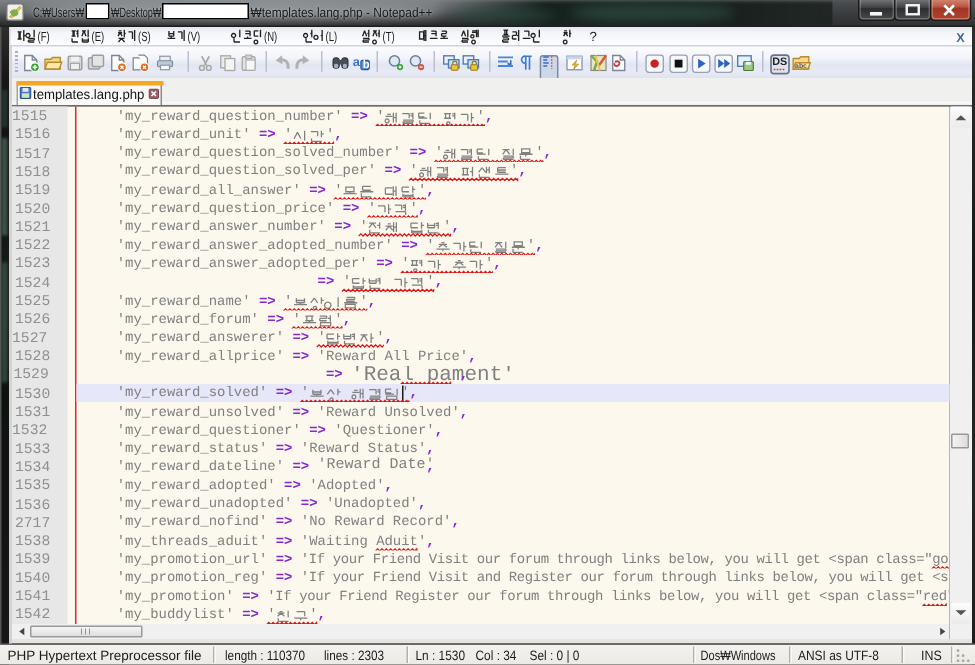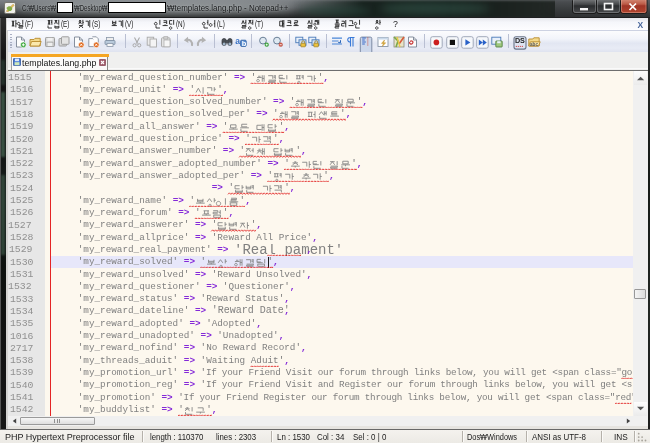--- a/index.html
+++ b/index.html
@@ -585,21 +585,20 @@
   </div>
 <div class="a mono" style="left:8px;top:232.03px;width:25.5px;font-size:9.8px;line-height:12.31px;color:#909090;text-align:right">1528</div>
 <div class="a" style="left:55.48px;top:231.58px;width:577.92px;height:12.31px;overflow:hidden">
     <span class="a mono" style="left:22.32px;top:0;font-size:9.3px;line-height:12.31px;color:#808080;white-space:pre">'my_reward_allprice'</span>
     <span class="a mono" style="left:139.5px;top:0;font-size:9.3px;line-height:12.31px;font-weight:bold;color:#8429d8;white-space:pre">=&gt;</span>
     <span class="a mono" style="left:156.24px;top:0;font-size:9.3px;line-height:12.31px;color:#808080;white-space:pre">'Reward All Price'</span>
     <span class="a mono" style="left:256.68px;top:0;font-size:9.3px;line-height:12.31px;font-weight:bold;color:#8429d8;white-space:pre">,</span>
   </div>
 <div class="a mono" style="left:8px;top:244.34px;width:25.5px;font-size:9.8px;line-height:12.31px;color:#909090;text-align:center">1529</div>
 <div class="a" style="left:55.48px;top:243.89px;width:577.92px;height:12.31px;overflow:hidden">
-    <span class="a mono" style="left:22.32px;top:0;font-size:9.3px;line-height:12.31px;color:#808080;white-space:pre">'my_reward_real_payment'</span>
     <span class="a mono" style="left:161.82px;top:0;font-size:9.3px;line-height:12.31px;font-weight:bold;color:#8429d8;white-space:pre">=&gt;</span>
     <span class="a mono" style="left:178.56px;top:0;font-size:14px;line-height:12.31px;color:#808080;white-space:pre">'Real pament'</span>
     <svg class="a" style="left:0;top:0;overflow:visible" width="1" height="1">
       <path d="M212.04 12.35L213.49 10.85L214.94 12.35L216.39 10.85L217.84 12.35L219.29 10.85L220.74 12.35L222.19 10.85L223.64 12.35L225.09 10.85L226.54 12.35L227.99 10.85L229.44 12.35L230.89 10.85L232.34 12.35L233.79 10.85L235.24 12.35L236.69 10.85L238.14 12.35L239.59 10.85L241.04 12.35L242.49 10.85L243.94 12.35L245.39 10.85L245.52 12.35" fill="none" stroke="#e01414" stroke-width="0.8"></path>
     </svg>
     <span class="a mono" style="left:251.1px;top:0;font-size:9.3px;line-height:12.31px;font-weight:bold;color:#8429d8;white-space:pre">,</span>
   </div>
 <div class="a mono" style="left:8px;top:256.65px;width:25.5px;font-size:9.8px;line-height:12.31px;color:#909090;text-align:right">1530</div>
 <div class="a" style="left:55.48px;top:256.2px;width:577.92px;height:12.31px;overflow:hidden">
     <span class="a mono" style="left:22.32px;top:0;font-size:9.3px;line-height:12.31px;color:#808080;white-space:pre">'my_reward_solved'</span>
@@ -645,21 +644,21 @@
     <span class="a mono" style="left:156.24px;top:0;font-size:10px;line-height:12.31px;color:#808080;white-space:pre">'Reward Date'</span>
     <span class="a mono" style="left:228.78px;top:0;font-size:9.3px;line-height:12.31px;font-weight:bold;color:#8429d8;white-space:pre">,</span>
   </div>
 <div class="a mono" style="left:8px;top:318.2px;width:25.5px;font-size:9.8px;line-height:12.31px;color:#909090;text-align:right">1535</div>
 <div class="a" style="left:55.48px;top:317.75px;width:577.92px;height:12.31px;overflow:hidden">
     <span class="a mono" style="left:22.32px;top:0;font-size:9.3px;line-height:12.31px;color:#808080;white-space:pre">'my_reward_adopted'</span>
     <span class="a mono" style="left:133.92px;top:0;font-size:9.3px;line-height:12.31px;font-weight:bold;color:#8429d8;white-space:pre">=&gt;</span>
     <span class="a mono" style="left:150.66px;top:0;font-size:9.3px;line-height:12.31px;color:#808080;white-space:pre">'Adopted'</span>
     <span class="a mono" style="left:200.88px;top:0;font-size:9.3px;line-height:12.31px;font-weight:bold;color:#8429d8;white-space:pre">,</span>
   </div>
-<div class="a mono" style="left:8px;top:330.51px;width:25.5px;font-size:9.8px;line-height:12.31px;color:#909090;text-align:right">1016</div>
+<div class="a mono" style="left:8px;top:330.51px;width:25.5px;font-size:9.8px;line-height:12.31px;color:#909090;text-align:right">1536</div>
 <div class="a" style="left:55.48px;top:330.06px;width:577.92px;height:12.31px;overflow:hidden">
     <span class="a mono" style="left:22.32px;top:0;font-size:9.3px;line-height:12.31px;color:#808080;white-space:pre">'my_reward_unadopted'</span>
     <span class="a mono" style="left:145.08px;top:0;font-size:9.3px;line-height:12.31px;font-weight:bold;color:#8429d8;white-space:pre">=&gt;</span>
     <span class="a mono" style="left:161.82px;top:0;font-size:9.3px;line-height:12.31px;color:#808080;white-space:pre">'Unadopted'</span>
     <span class="a mono" style="left:223.2px;top:0;font-size:9.3px;line-height:12.31px;font-weight:bold;color:#8429d8;white-space:pre">,</span>
   </div>
 <div class="a mono" style="left:8px;top:342.82px;width:25.5px;font-size:9.8px;line-height:12.31px;color:#909090;text-align:right">2717</div>
 <div class="a" style="left:55.48px;top:342.37px;width:577.92px;height:12.31px;overflow:hidden">
     <span class="a mono" style="left:22.32px;top:0;font-size:9.3px;line-height:12.31px;color:#808080;white-space:pre">'my_reward_nofind'</span>
     <span class="a mono" style="left:128.34px;top:0;font-size:9.3px;line-height:12.31px;font-weight:bold;color:#8429d8;white-space:pre">=&gt;</span>

